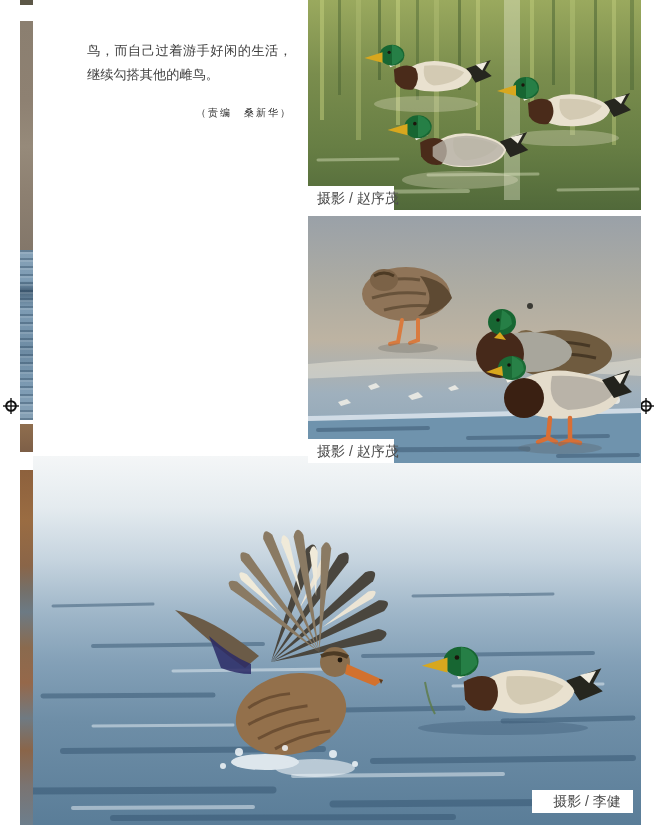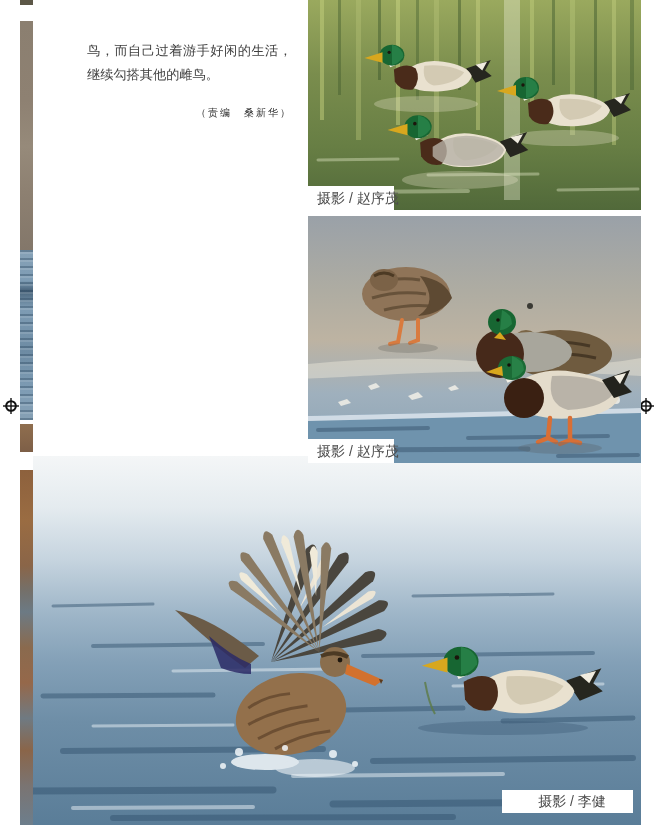--- a/index.html
+++ b/index.html
@@ -30,21 +30,21 @@
   
   figure{margin:0;padding:0;position:absolute;}
   figure svg{display:block;}
   .photo1{left:308px;top:0;width:333px;height:210px;z-index:1;}
   .photo2{left:308px;top:216px;width:333px;height:247px;z-index:1;}
   .photo3{left:33px;top:456px;width:608px;height:369px;z-index:1;}
   .caption{position:absolute;background:#ffffff;color:#4d4d4d;font-size:14px;
     line-height:24px;height:24px;padding-left:9px;box-sizing:border-box;white-space:nowrap;text-align:center;}
   .cap1{left:0;bottom:0;width:86px;}
   .cap2{left:0;bottom:0;width:86px;}
-  .cap3{right:8px;bottom:12px;width:131px;height:23px;line-height:23px;}
+  .cap3{right:8px;bottom:12px;width:101px;height:23px;line-height:23px;}
 
   
   .text-col{position:absolute;left:75px;top:27px;width:229px;z-index:2;
     color:#3f3f3f;font-size:13.2px;line-height:24.4px;text-align:justify;}
   .text-col p{margin:12px;text-indent:2em;font-family:Liberation Serif, serif;}
   .text-col p.noindent{text-indent:0;}
   .text-col p.gap{margin-top:7px;}
   .credit{margin-top:13px !important;text-indent:0 !important;text-align:right;
     font-family:"Liberation Serif","DejaVu Serif",serif;font-size:10px;
     letter-spacing:2px;color:#333333;}

